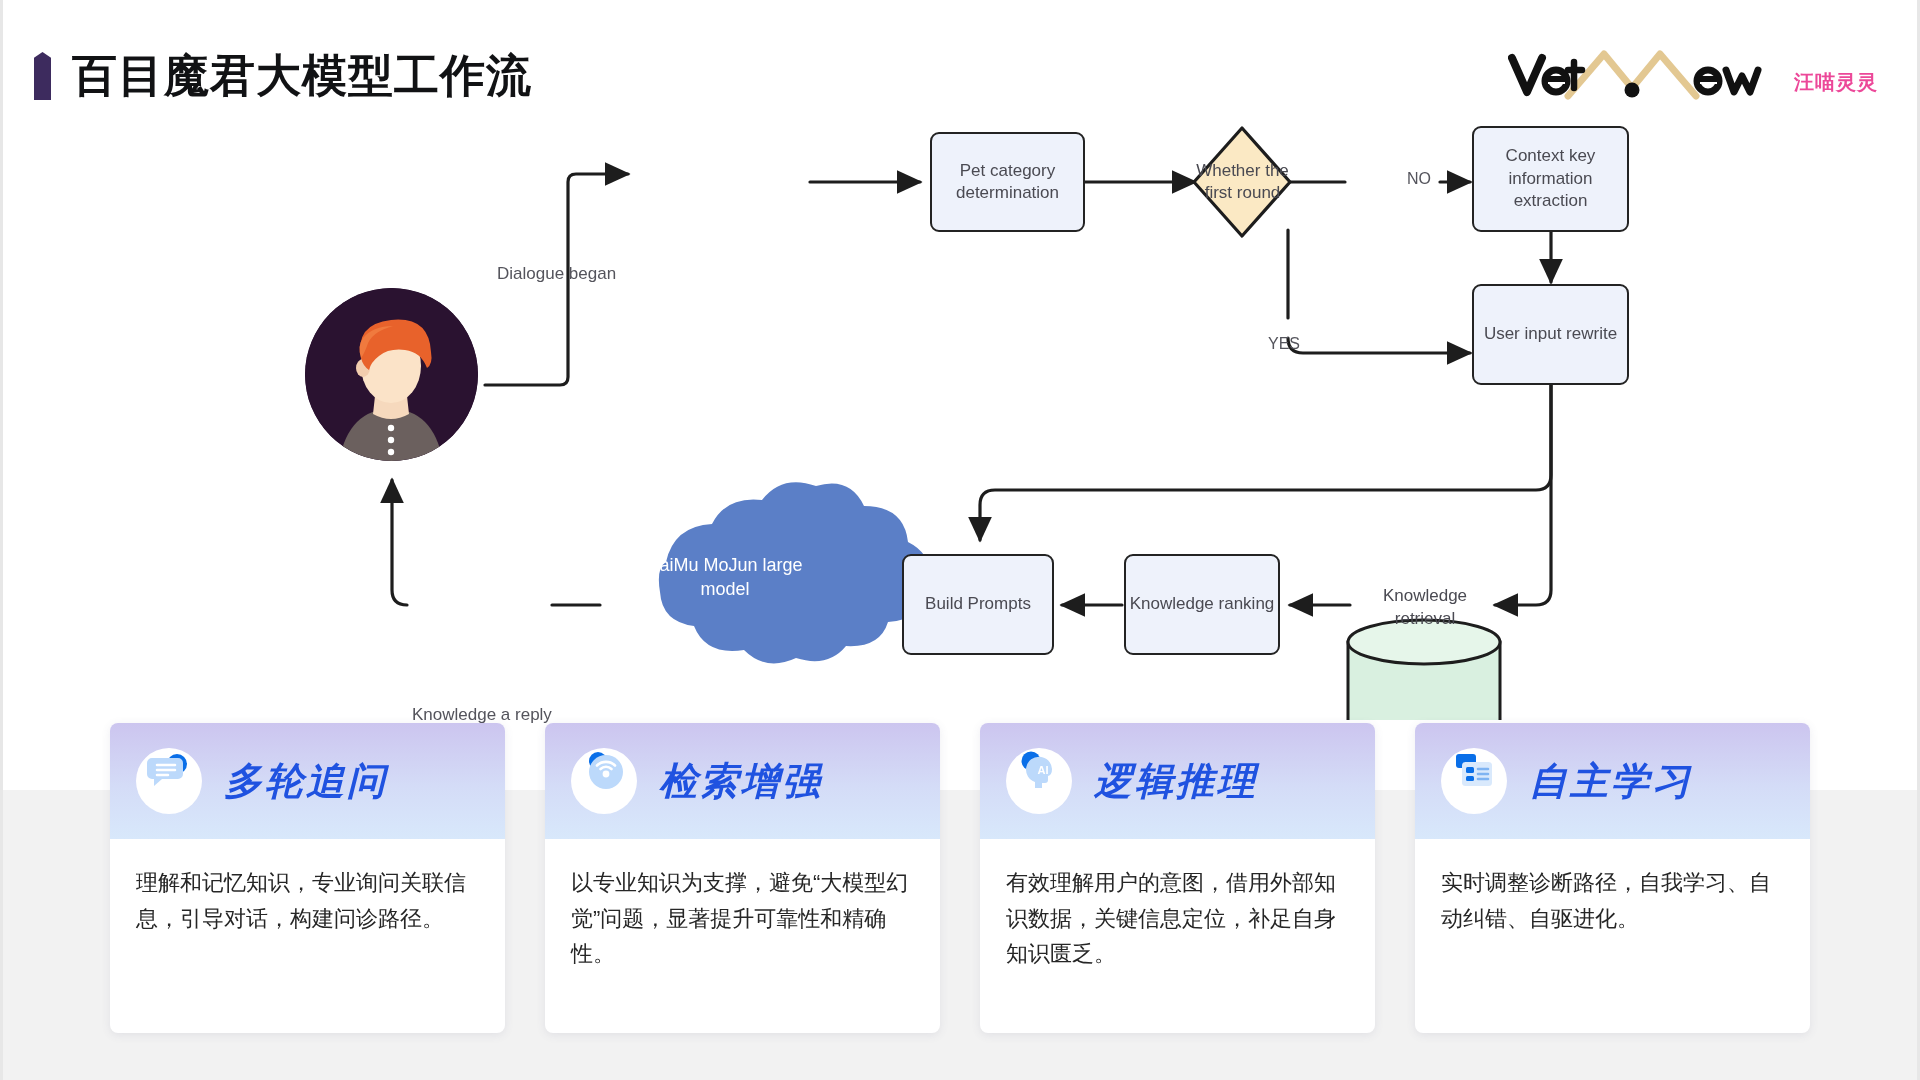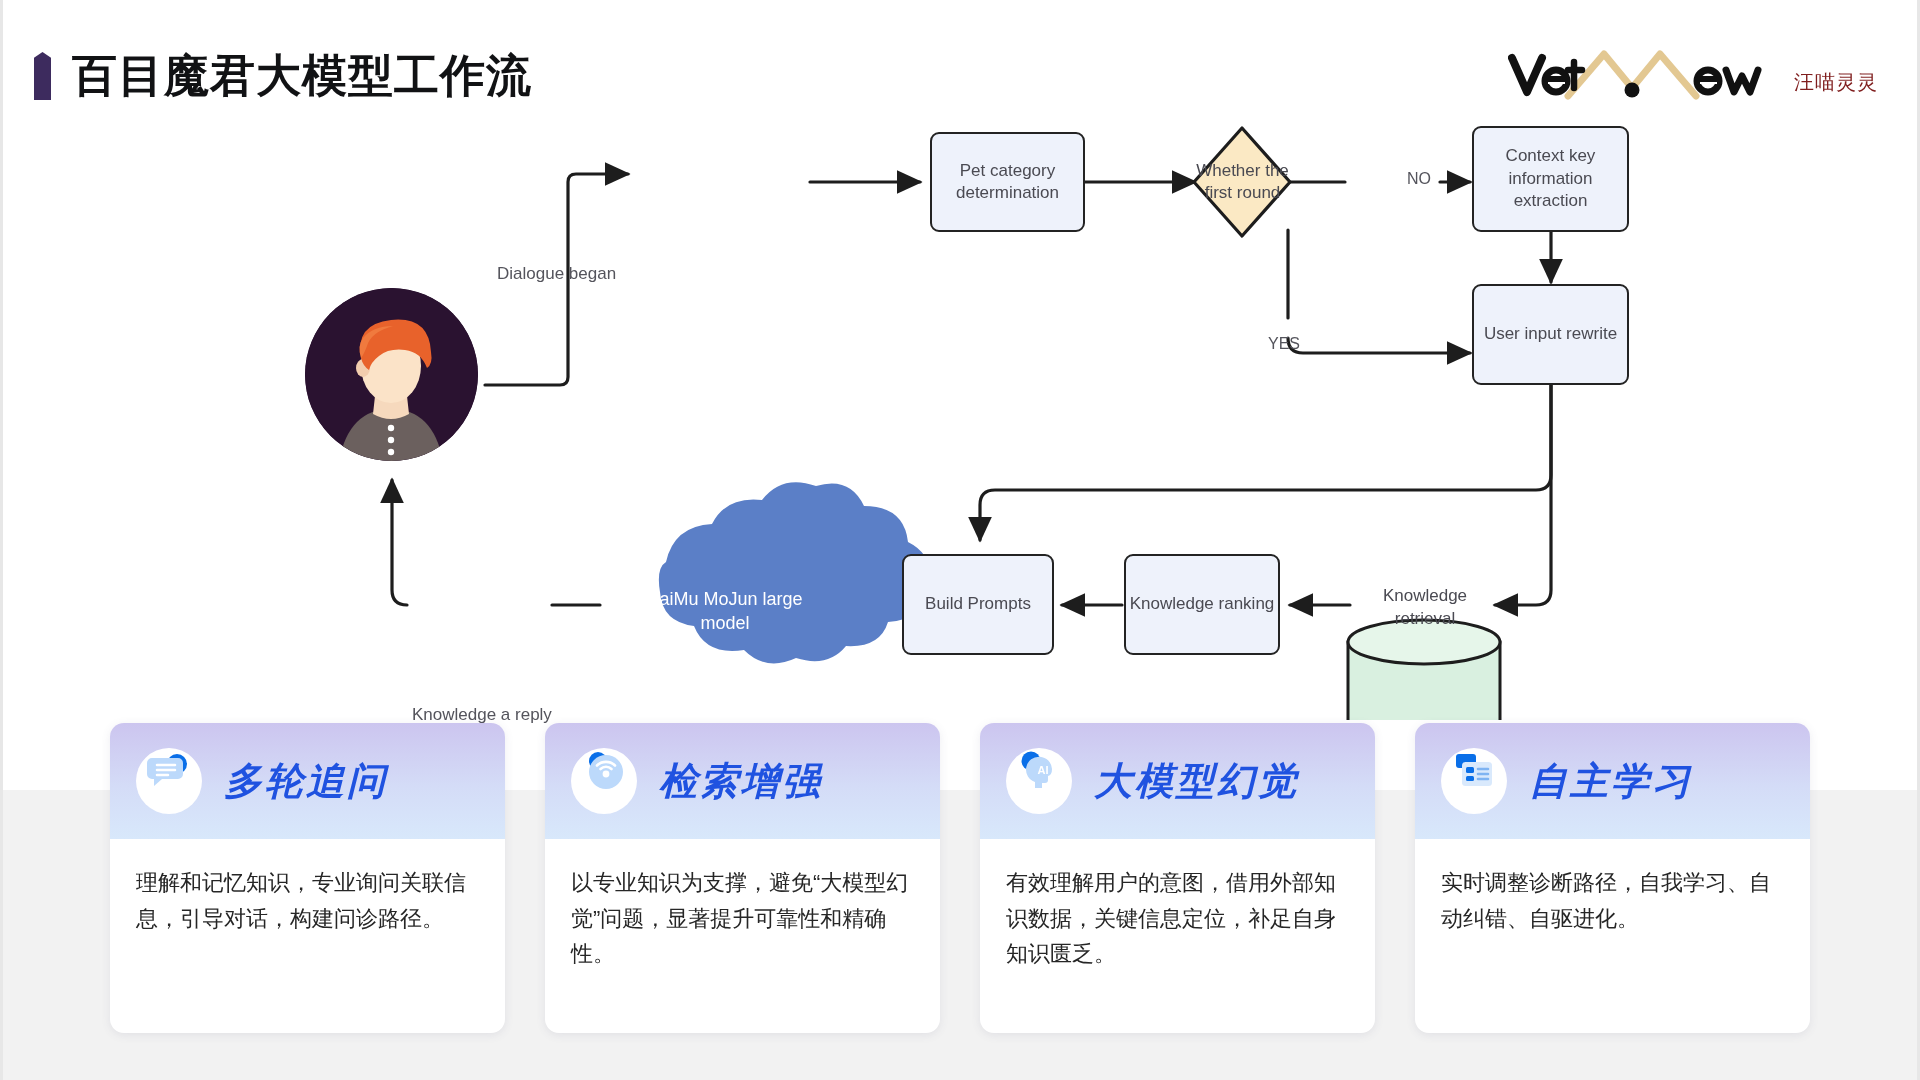--- a/index.html
+++ b/index.html
@@ -36,21 +36,21 @@
     font-size:45px; font-weight:bold; color:#111214;
     letter-spacing:1px; white-space:nowrap;
   }
   #logo-wrap {
     position:absolute; right:42px; top:48px;
     display:flex; align-items:flex-end; gap:14px;
   }
   #logo-mark { position:relative; width:272px; height:52px; }
   #logo-mark svg { display:block; }
   #logo-cn {
-    font-size:20px; color:#7f1d1d; font-weight:400;
+    font-size:20px; color:#ec4899; font-weight:700;
     letter-spacing:1px; padding-bottom:4px; white-space:nowrap;
   }
 
   
   #flow { position:absolute; left:0; top:100px; width:1920px; height:620px; }
   #flow-svg { position:absolute; left:0; top:0; }
 
   .node {
     position:absolute; display:flex; align-items:center; justify-content:center;
     text-align:center; color:#4a4a52; line-height:1.32;
@@ -85,21 +85,21 @@
     border-radius:50%; overflow:hidden; background:#2a1230;
   }
 
   
   #cards {
     position:absolute; left:110px; top:723px;
     width:1700px; height:310px;
     display:flex; gap:40px;
   }
   .card {
-    width:398px; background:#ffffff; border-radius:14px;
+    width:398px; background:#ffffff; border-radius:8px;
     box-shadow:0 2px 10px rgba(80,80,120,.10);
     overflow:hidden; display:flex; flex-direction:column;
   }
   .card-head {
     height:116px;
     background:linear-gradient(180deg,#ccc5ef 0%,#d4dcf7 55%,#d8e8fb 100%);
     display:flex; align-items:center; padding-left:26px; gap:22px;
   }
   .card-icon {
     width:66px; height:66px; border-radius:50%;
@@ -257,21 +257,21 @@
   </div>
 
   <div class="node node-rect" style="left:1124px; top:454px; width:156px; height:101px;">
     <span>Knowledge ranking</span>
   </div>
 
   <div class="node node-rect" style="left:902px; top:454px; width:152px; height:101px;">
     <span>Build Prompts</span>
   </div>
 
-  <div class="node-cloud-text" style="left:630px; top:476px; width:190px; height:70px;justify-content:center;">
+  <div class="node-cloud-text" style="left:630px; top:442px; width:190px; height:70px;justify-content:center;">
     <span>BaiMu MoJun large model</span>
   </div>
 
   <div class="edge-label" style="left:497px; top:164px;">Dialogue began</div>
   <div class="edge-label small" style="left:1407px; top:70px;">NO</div>
   <div class="edge-label small" style="left:1268px; top:235px;">YES</div>
   <div class="edge-label" style="left:412px; top:605px;">Knowledge a reply</div>
 </div>
 
 <div id="cards">
@@ -308,21 +308,21 @@
 
   <div class="card">
     <div class="card-head">
       <div class="card-icon">
         <svg width="44" height="44" viewBox="0 0 44 44">
           <circle cx="14" cy="13" r="9.5" fill="#0a6fe8"></circle>
           <path d="M18 40 v-6 a13 13 0 1 1 17 -13 q0 6 -4 7 v4 a3 3 0 0 1 -3 3 h-3 v5 z" fill="#bcd9fb"></path>
           <text x="26" y="26" font-family="Liberation Sans, sans-serif" font-size="11" font-weight="bold" fill="#ffffff" text-anchor="middle">AI</text>
         </svg>
       </div>
-      <div class="card-title">大模型幻觉</div>
+      <div class="card-title">逻辑推理</div>
     </div>
     <div class="card-body">有效理解用户的意图，借用外部知识数据，关键信息定位，补足自身知识匮乏。</div>
   </div>
 
   <div class="card">
     <div class="card-head">
       <div class="card-icon">
         <svg width="44" height="44" viewBox="0 0 44 44">
           <rect x="4" y="6" width="20" height="14" rx="3" fill="#0a6fe8"></rect>
           <rect x="10" y="14" width="30" height="24" rx="3.5" fill="#d9e9fc"></rect>

